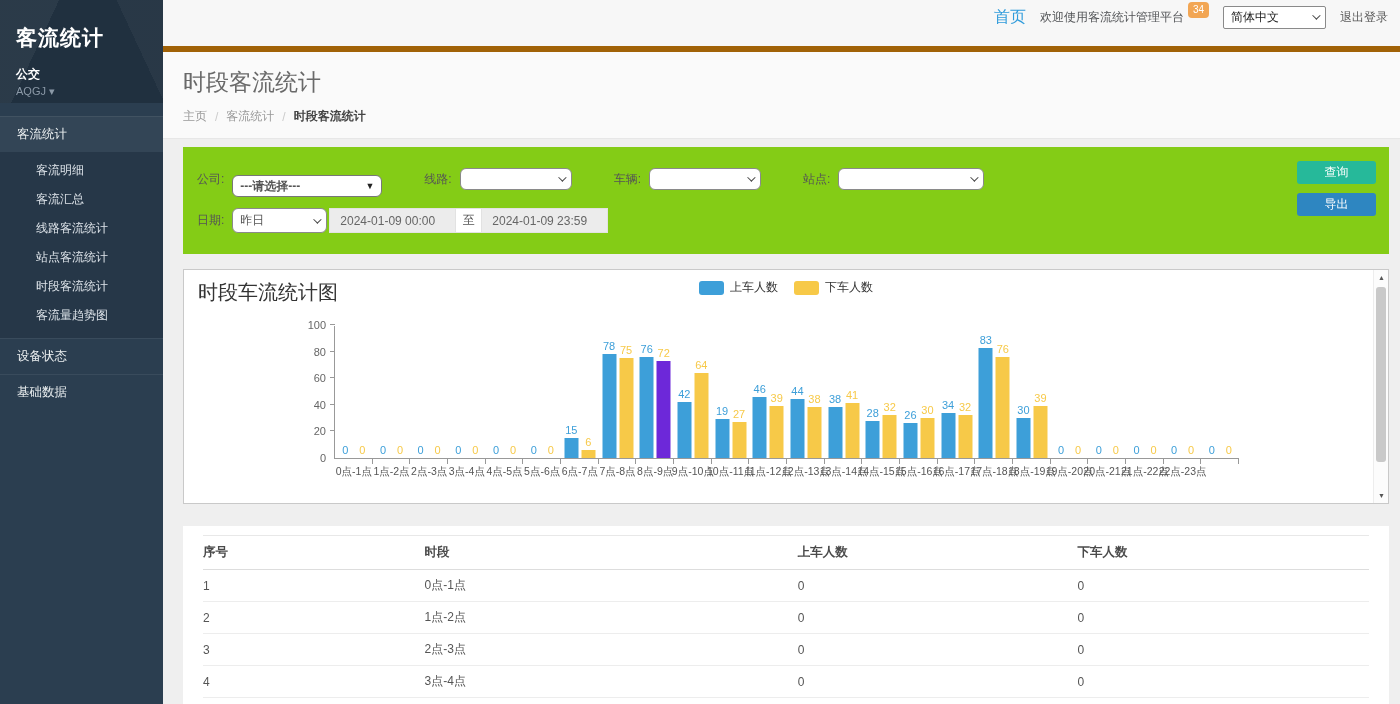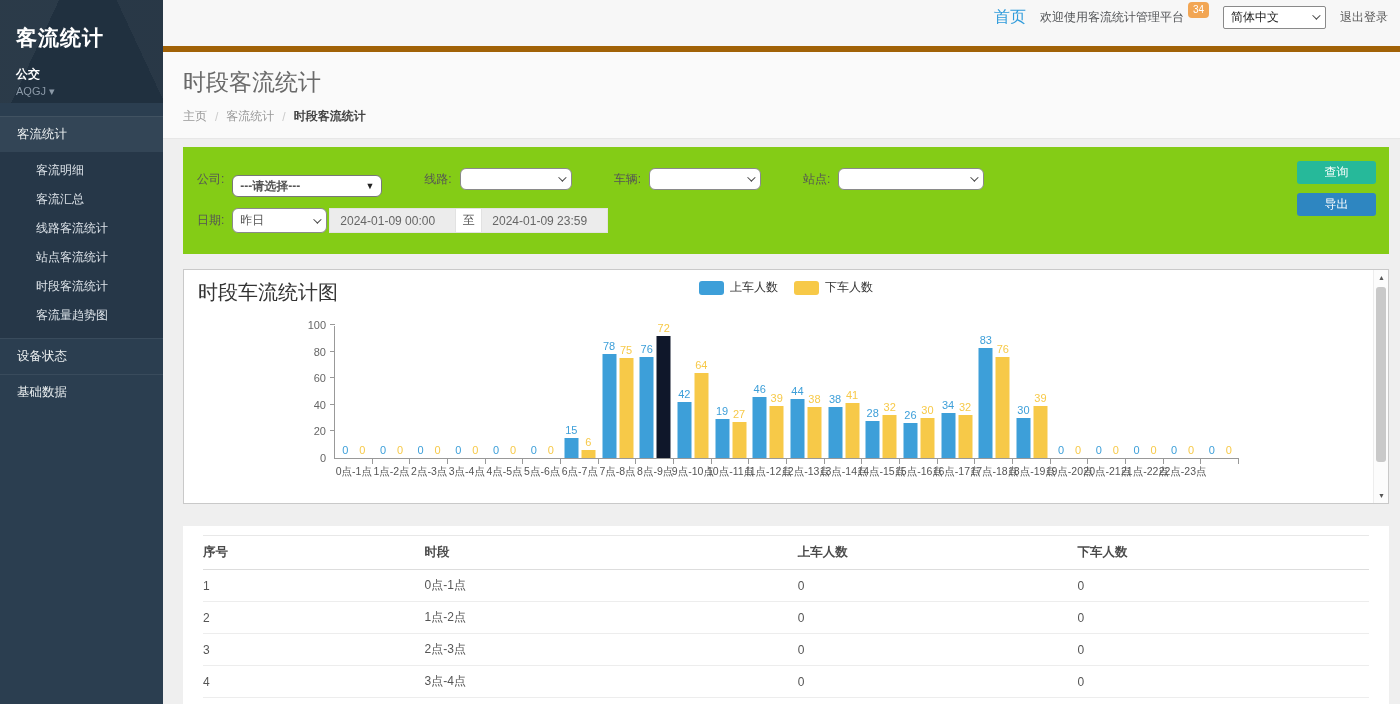--- a/index.html
+++ b/index.html
@@ -296,21 +296,21 @@
                   <span class="val" style="color: rgb(247, 201, 72);">75</span>
                 </div>
               </div>
               <div class="xlabel">7点-8点</div>
             </div>
             <div class="group">
               <div class="pair">
                 <div class="bar" style="height: 101.08px; background: rgb(61, 159, 217);">
                   <span class="val" style="color: rgb(61, 159, 217);">76</span>
                 </div>
-                <div class="bar" style="height: 122px; background: #0f172a; text-align: right;">
+                <div class="bar" style="height: 97px; background: #6d28d9; text-align: right;">
                   <span class="val" style="color: rgb(247, 201, 72);">72</span>
                 </div>
               </div>
               <div class="xlabel">8点-9点</div>
             </div>
             <div class="group">
               <div class="pair">
                 <div class="bar" style="height: 55.86px; background: rgb(61, 159, 217);">
                   <span class="val" style="color: rgb(61, 159, 217);">42</span>
                 </div>

